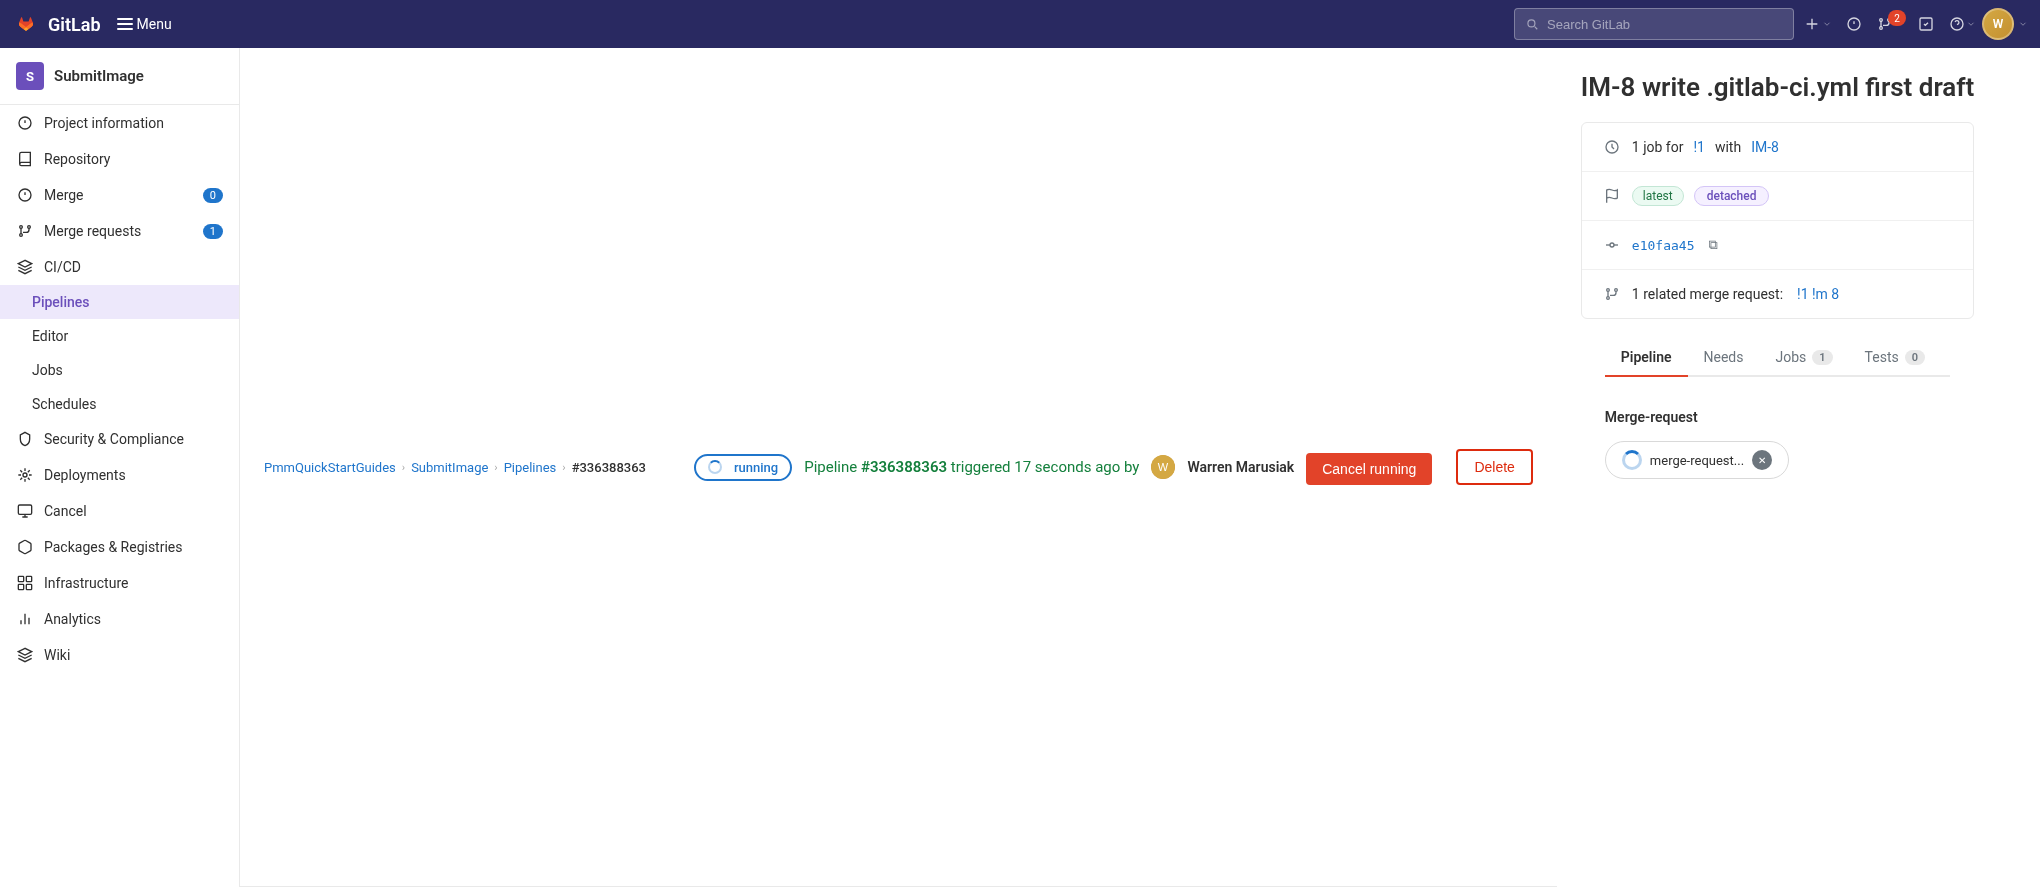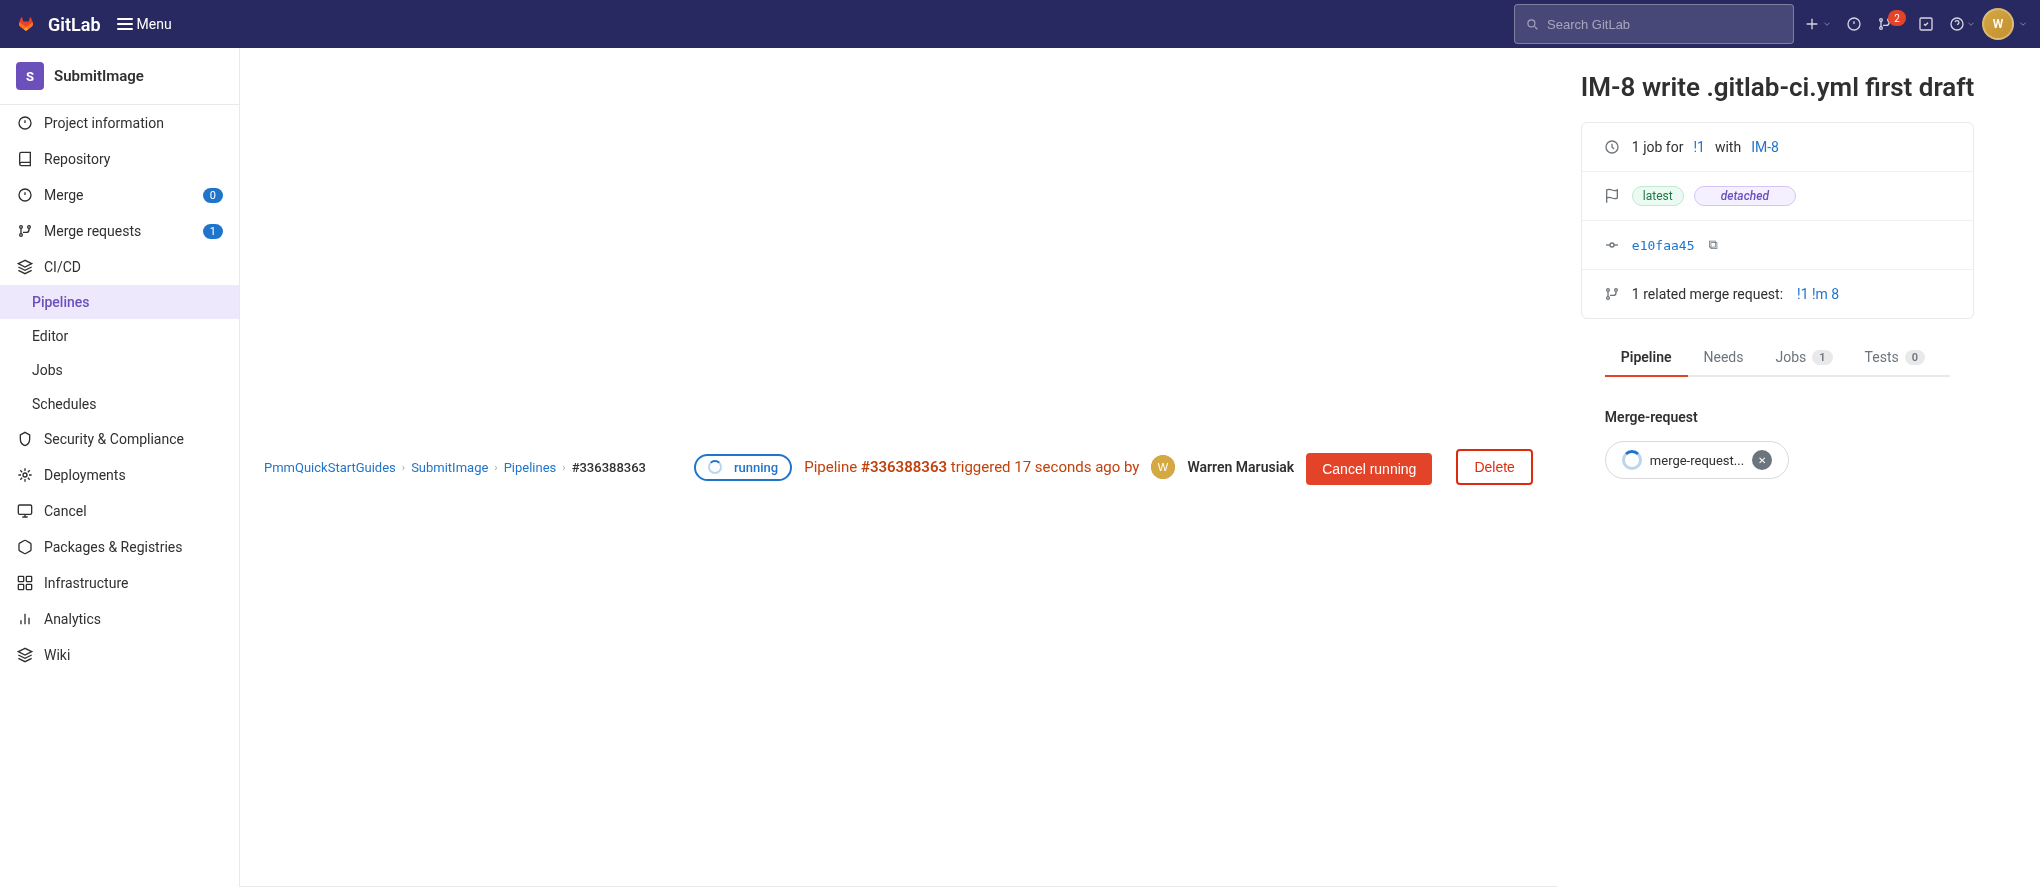--- a/index.html
+++ b/index.html
@@ -23,21 +23,21 @@
     .hamburger-icon span { display: block; height: 2px; background: #fff; border-radius: 1px; }
     .top-nav-spacer { flex: 1; }
     .top-nav-search {
       background: rgba(255,255,255,0.15);
       border: 1px solid rgba(255,255,255,0.3);
       border-radius: 4px;
       display: flex;
       align-items: center;
       padding: 0 10px;
       width: 280px;
-      height: 40px;
+      height: 32px;
       color: rgba(255,255,255,0.7);
       font-size: 14px;
       gap: 8px;
     }
     .top-nav-search input {
       background: transparent;
       border: none;
       outline: none;
       color: rgba(255,255,255,0.8);
       font-size: 13px;
@@ -184,21 +184,21 @@
       font-weight: 500;
     }
     .running-spinner {
       width: 14px; height: 14px;
       border: 2px solid rgba(31,117,203,0.3);
       border-top-color: #1f75cb;
       border-radius: 50%;
       animation: spin 1s linear infinite;
     }
     @keyframes spin { to { transform: rotate(360deg); } }
-    .pipeline-title-text { font-size: 15px; color: #c2410c; }
+    .pipeline-title-text { font-size: 15px; color: #15803d; }
     .pipeline-title-text strong { font-weight: 600; }
     .pipeline-user-avatar {
       width: 24px; height: 24px;
       border-radius: 50%;
       background: linear-gradient(135deg, #d4a843, #c49030);
       display: flex; align-items: center; justify-content: center;
       overflow: hidden;
     }
     .pipeline-user-name { font-weight: 600; color: #303030; }
     .pipeline-actions { margin-left: auto; display: flex; gap: 24px; align-items: flex-end; }
@@ -258,24 +258,23 @@
       border-radius: 12px;
       padding: 2px 10px;
       font-size: 12px;
       font-weight: 400;
     }
     .meta-tag-detached {
       background: #f5f0ff;
       color: #6b4fbb;
       border: 1px solid #d4c5f7;
       border-radius: 12px;
-      padding: 2px 26px;
+      padding: 2px 12px;
       font-size: 12px;
       font-weight: 500;
-      font-style: italic;
     }
     .commit-hash { color: #1f75cb; font-family: monospace; font-size: 13px; }
     .copy-icon-btn { color: #6c757d; cursor: pointer; font-size: 13px; padding: 2px 4px; border-radius: 3px; }
     .merge-link { color: #1f75cb; text-decoration: none; }
 
     
     .pipeline-tabs {
       display: flex;
       border-bottom: 2px solid #e9e9e9;
       margin: 20px 24px 0;

